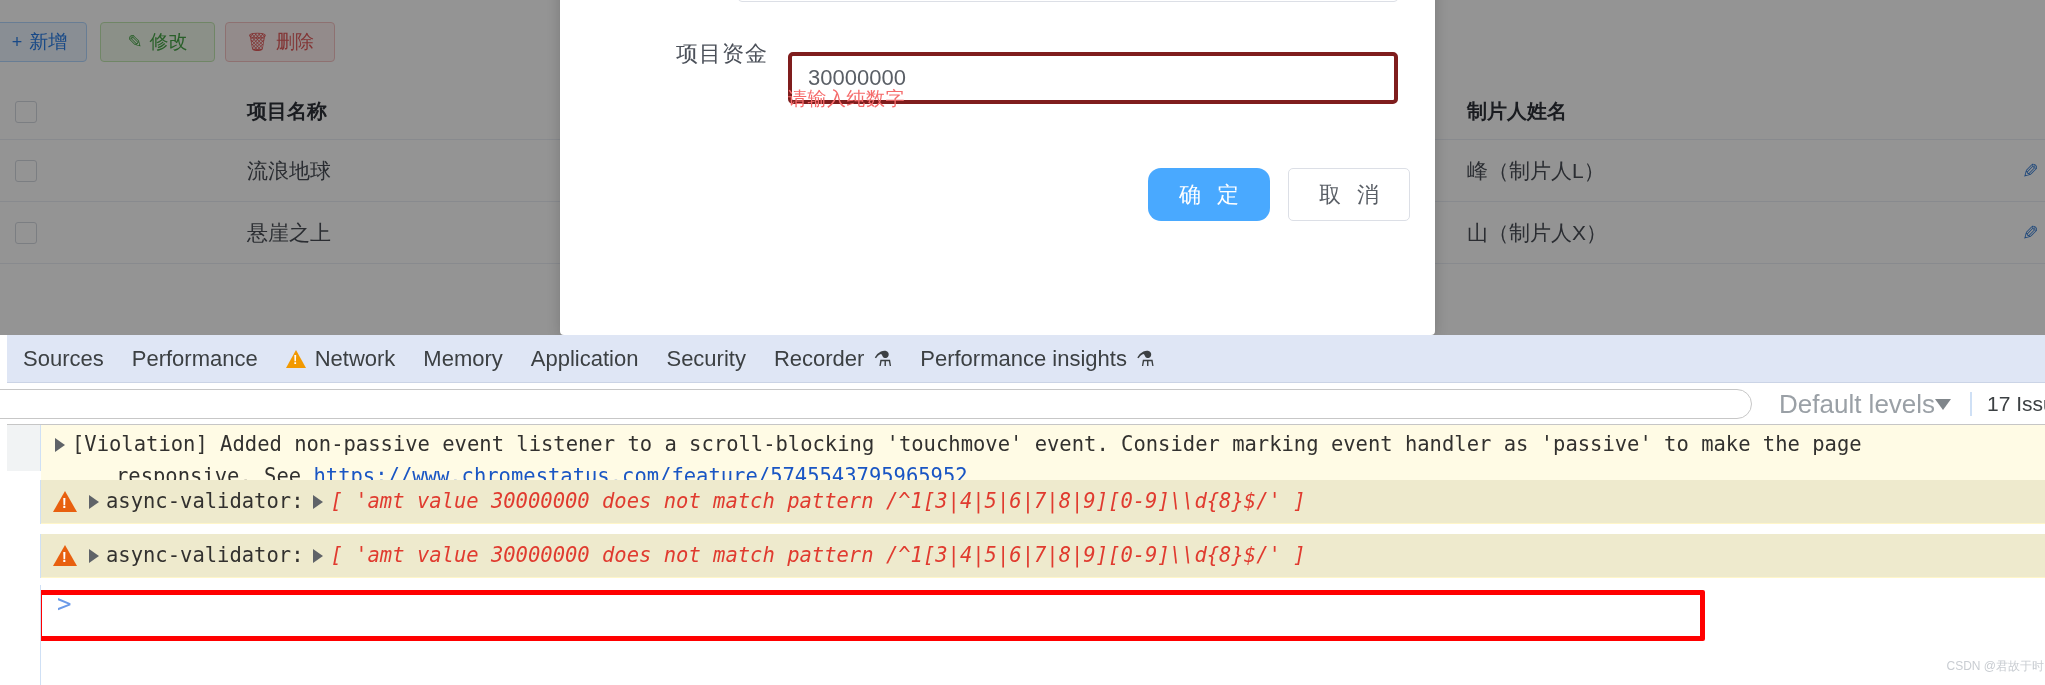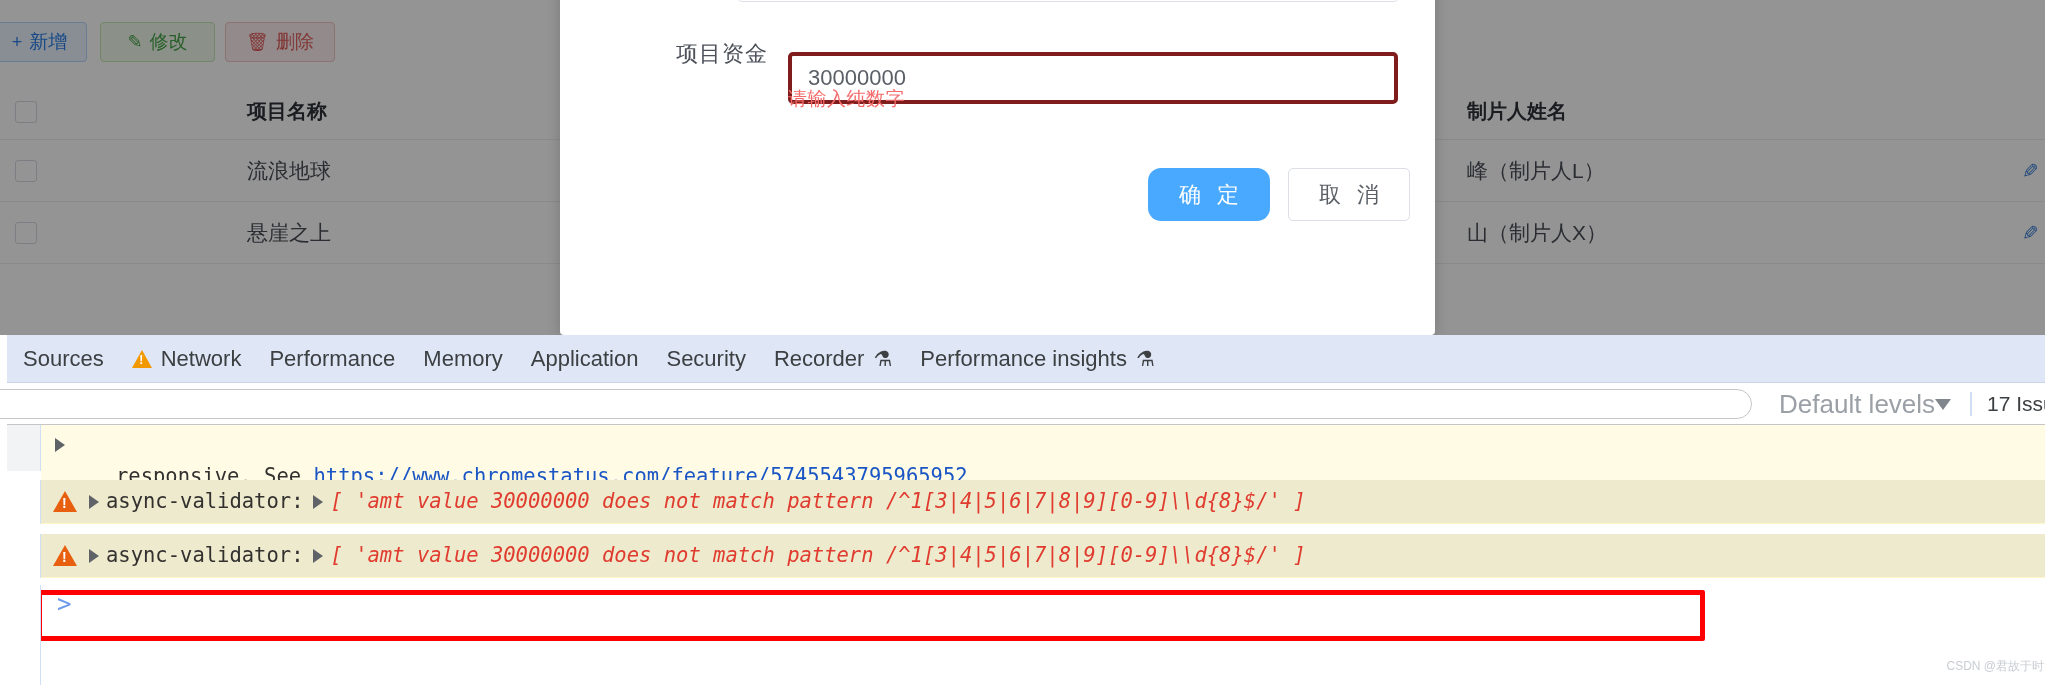--- a/index.html
+++ b/index.html
@@ -283,25 +283,25 @@
     </div>
   </div>
 
   <div class="devtools">
 
     <div class="dt-tabbar">
       <div class="dt-tab">
         <span>Sources</span>
       </div>
       <div class="dt-tab">
+        <span>Performance</span>
+      </div>
+      <div class="dt-tab">
         <span class="warn-tri"></span>
         <span>Network</span>
-      </div>
-      <div class="dt-tab">
-        <span>Performance</span>
       </div>
       <div class="dt-tab">
         <span>Memory</span>
       </div>
       <div class="dt-tab">
         <span>Application</span>
       </div>
       <div class="dt-tab">
         <span>Security</span>
       </div>
@@ -323,21 +323,21 @@
       </div>
       <div class="vsep"></div>
       <div class="issues-cnt">17 Issu</div>
     </div>
 
     <div class="dt-console">
 
       <div class="msg violation">
         <div class="msg-gutter"></div>
         <div class="msg-body">
-          <span class="tri-r"></span>
+          <span class="tri-r"></span><span>[Violation] Added non-passive event listener to a scroll-blocking 'touchmove' event. Consider marking event handler as 'passive' to make the page</span>
         </div>
       </div>
       <div class="msg-line2">
         <span>responsive. See </span><span class="link">https://www.chromestatus.com/feature/5745543795965952</span>
       </div>
 
       <div class="msg v1">
         <div class="msg-gutter"></div>
         <div class="msg-body">
           <span class="warn-badge"></span>

